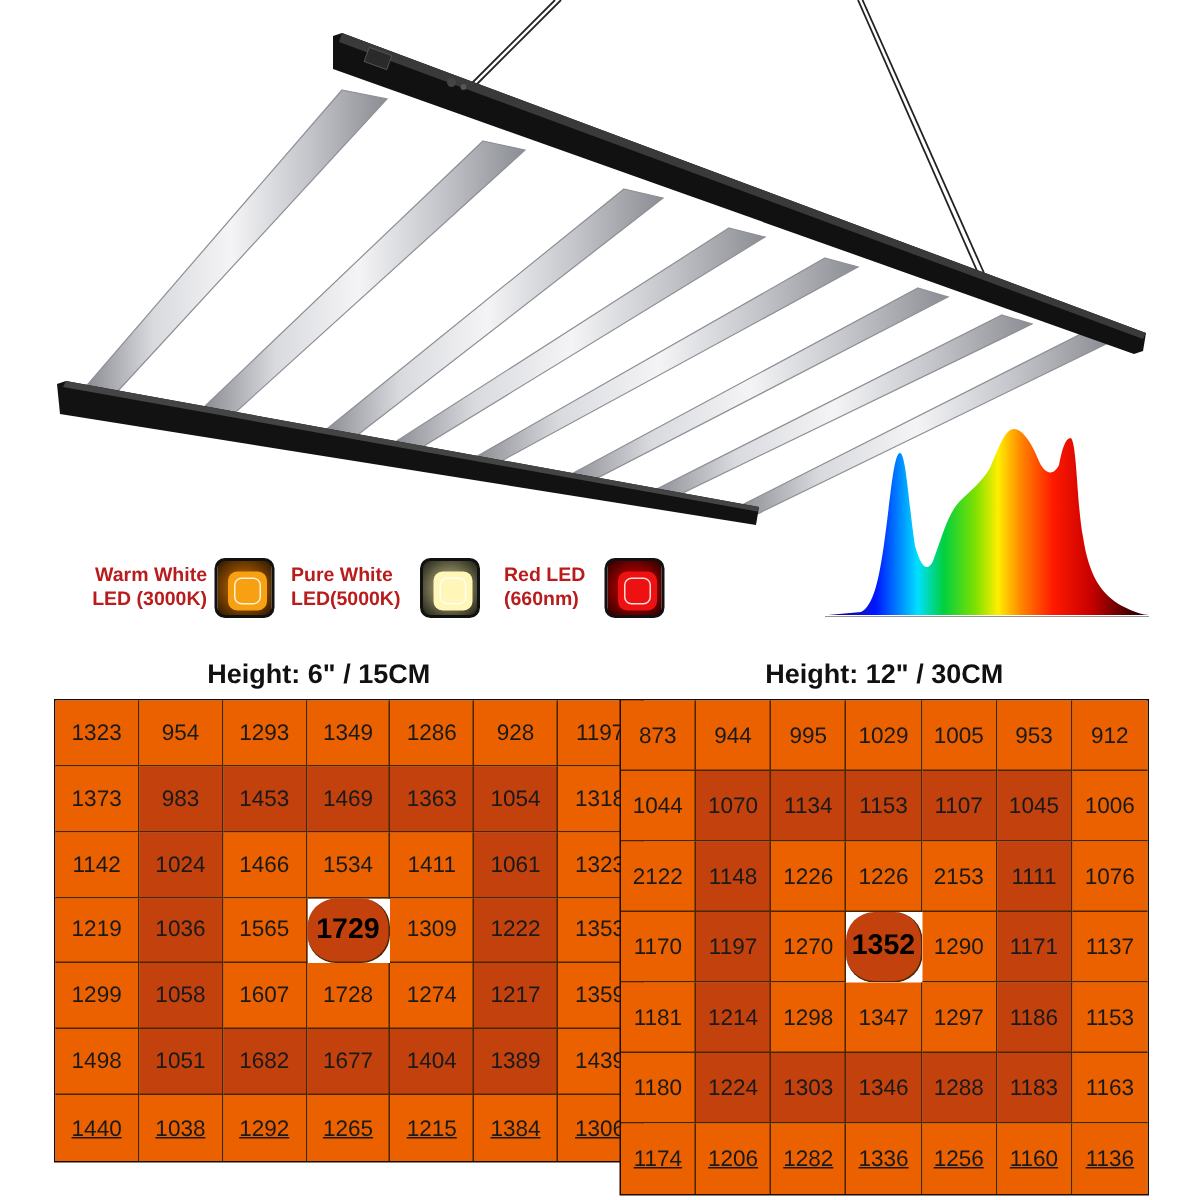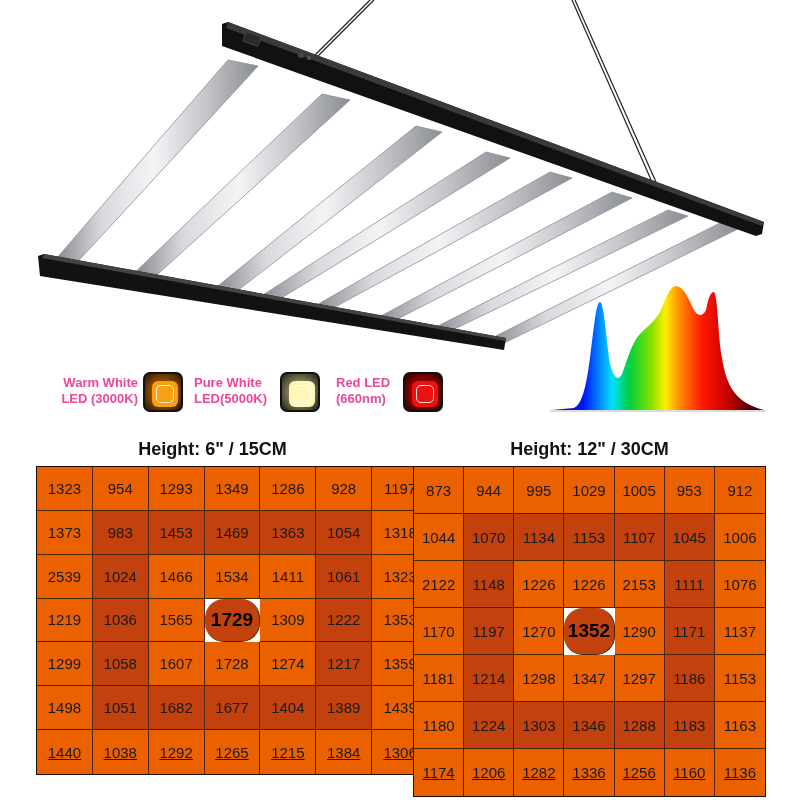--- a/index.html
+++ b/index.html
@@ -1,20 +1,20 @@
 <!DOCTYPE html>
 <html><head>
 <meta charset="utf-8">
 <style>
   html, body { margin:0; padding:0; background:#ffffff; }
   body { width:800px; height:800px; position:relative; overflow:hidden; font-family:"Liberation Sans", sans-serif; }
   .abs { position:absolute; }
   #fixture { left:0; top:0; width:800px; height:360px; }
   #spectrum { left:548px; top:278px; width:220px; height:140px; }
-  .legend-label { font-weight:bold; font-size:13px; line-height:16px; color:#ec4899; }
+  .legend-label { font-weight:bold; font-size:13px; line-height:16px; color:#b91c1c; }
   .led-icon { width:40px; height:40px; border-radius:7px; box-sizing:border-box; }
   .led-inner { position:absolute; left:7px; top:7px; width:26px; height:26px; border-radius:6px; box-sizing:border-box; }
   .led-ring { position:absolute; left:4px; top:4px; width:18px; height:18px; border-radius:5px; border:1.5px solid rgba(255,255,255,0.85); box-sizing:border-box; }
   .grid-title { font-weight:bold; font-size:18px; color:#111; text-align:center; }
   .grid { display:grid; grid-template-columns:repeat(7, 1fr); grid-template-rows:repeat(7, 1fr); border:1.5px solid #1a0d00; box-sizing:border-box; }
   .cell { display:flex; align-items:center; justify-content:center; font-size:15px; color:#1a1a1a; border-right:1px solid #4a2600; border-bottom:1px solid #4a2600; box-sizing:border-box; }
   .cell.o { background:#EB6100; }
   .cell.y { background:#c2410c; }
   .cell.peak { font-weight:bold; font-size:19px; color:#000;border-radius:19px; }
   .cell:nth-child(7n) { border-right:none; }
@@ -125,21 +125,21 @@
     <div class="cell o">1286</div>
     <div class="cell o">928</div>
     <div class="cell o">1197</div>
     <div class="cell o">1373</div>
     <div class="cell y">983</div>
     <div class="cell y">1453</div>
     <div class="cell y">1469</div>
     <div class="cell y">1363</div>
     <div class="cell y">1054</div>
     <div class="cell o">1318</div>
-    <div class="cell o">2539</div>
+    <div class="cell o">1142</div>
     <div class="cell y">1024</div>
     <div class="cell o">1466</div>
     <div class="cell o">1534</div>
     <div class="cell o">1411</div>
     <div class="cell y">1061</div>
     <div class="cell o">1323</div>
     <div class="cell o">1219</div>
     <div class="cell y">1036</div>
     <div class="cell o">1565</div>
     <div class="cell y peak">1729</div>

